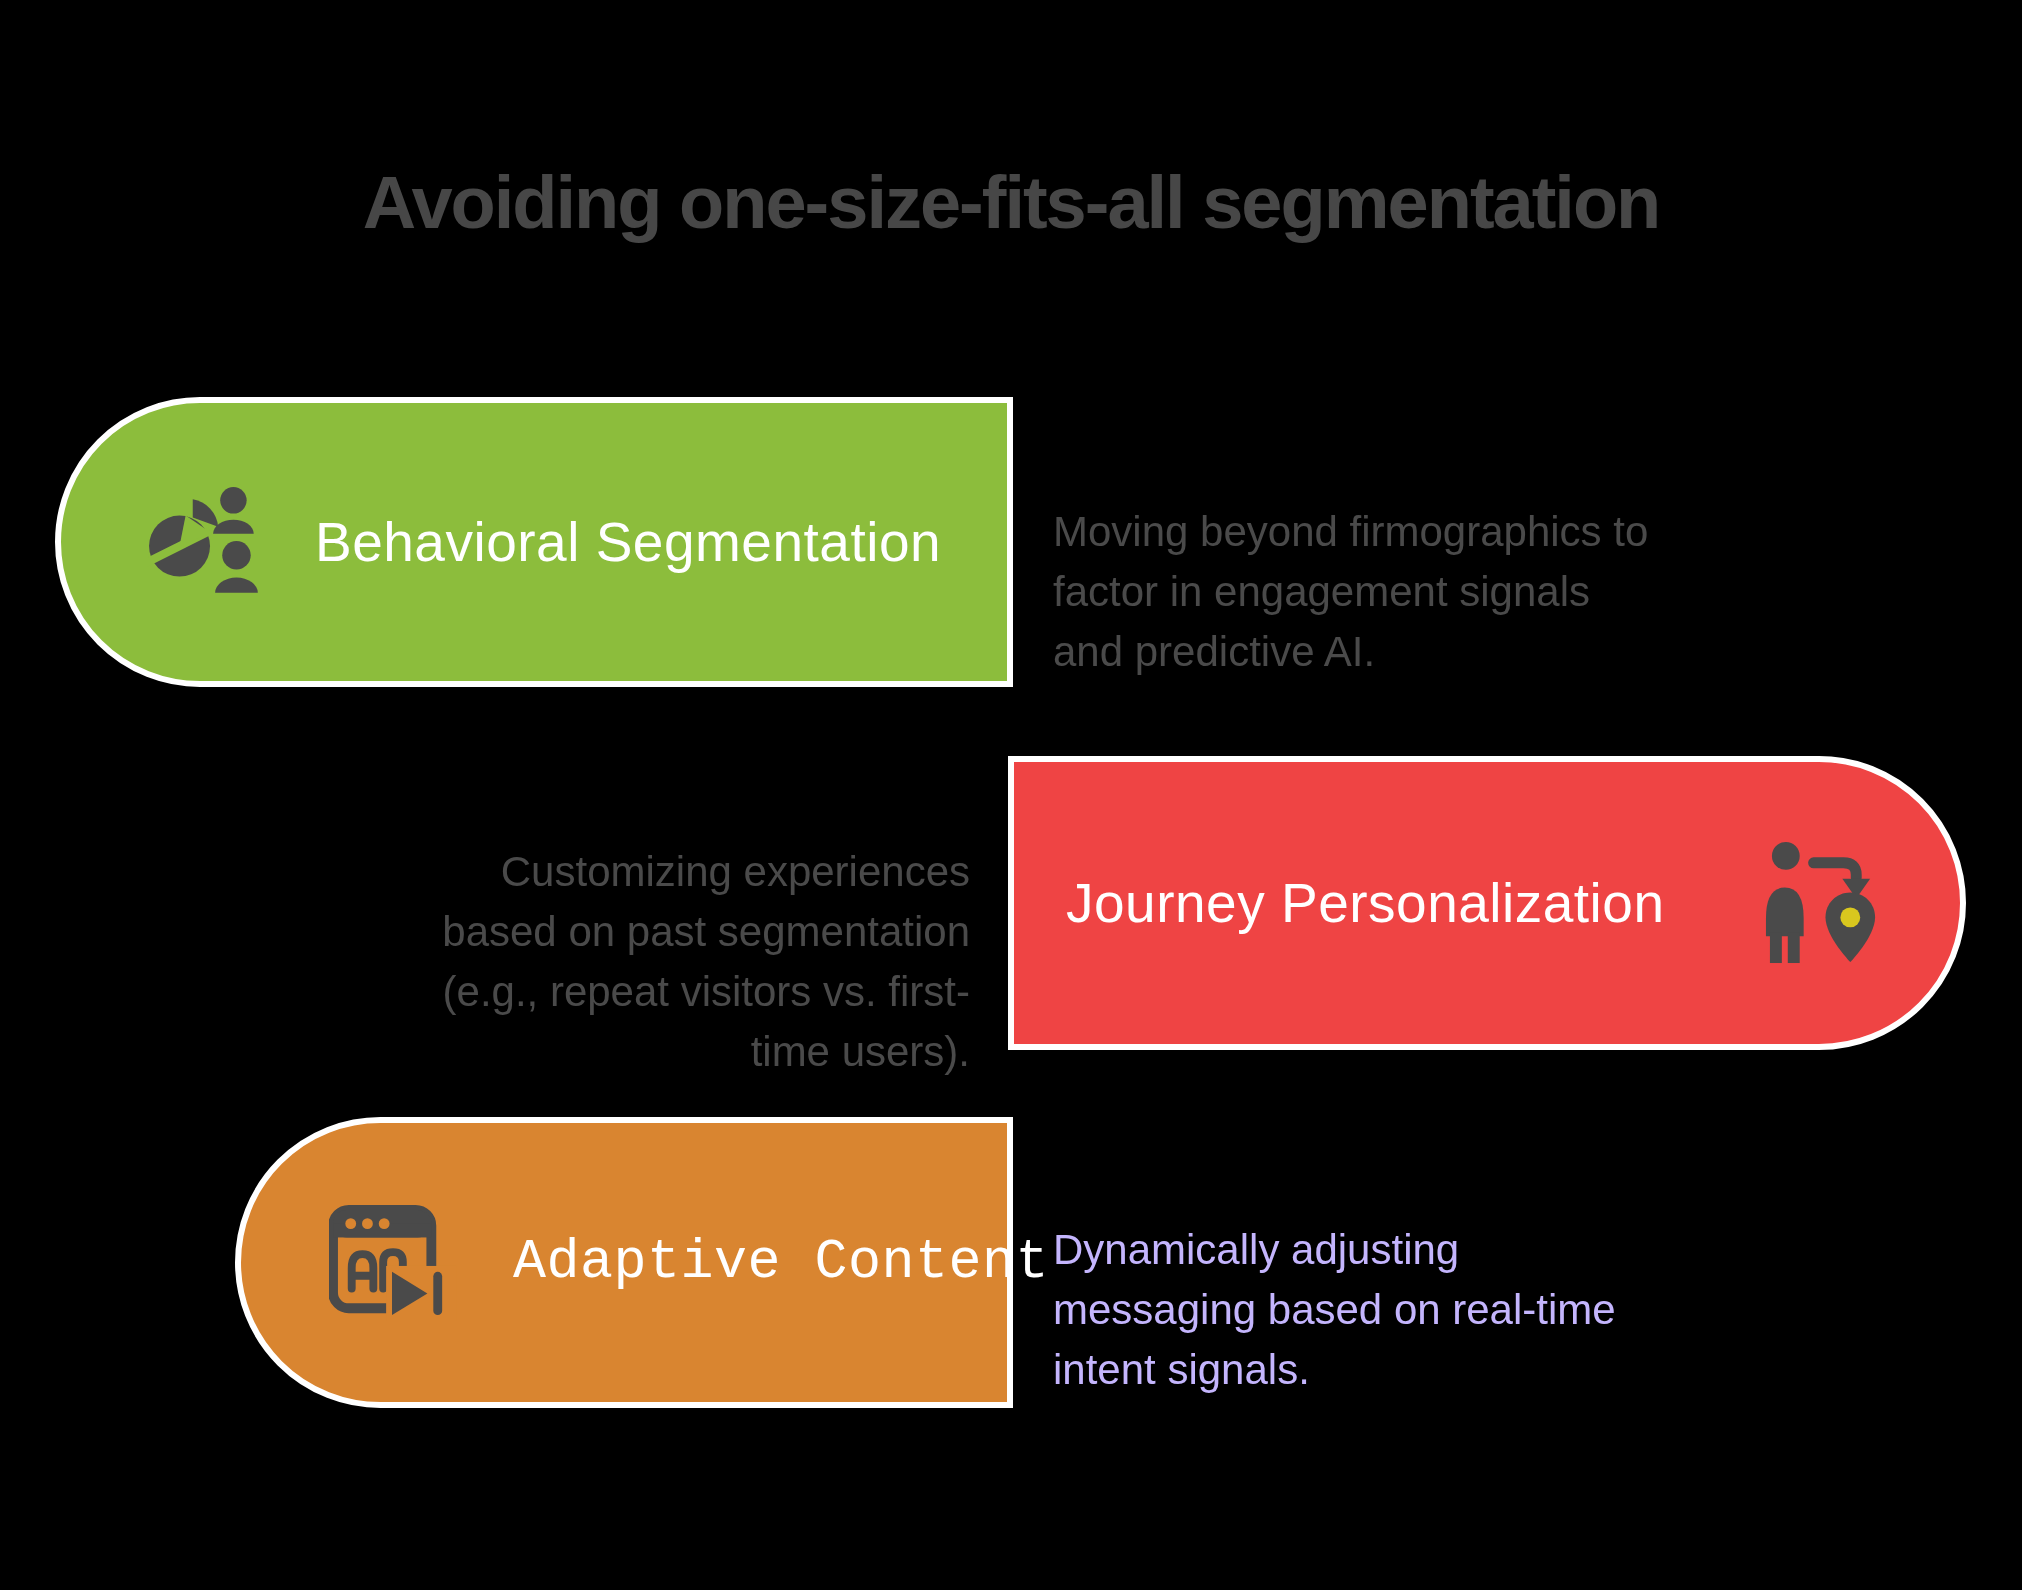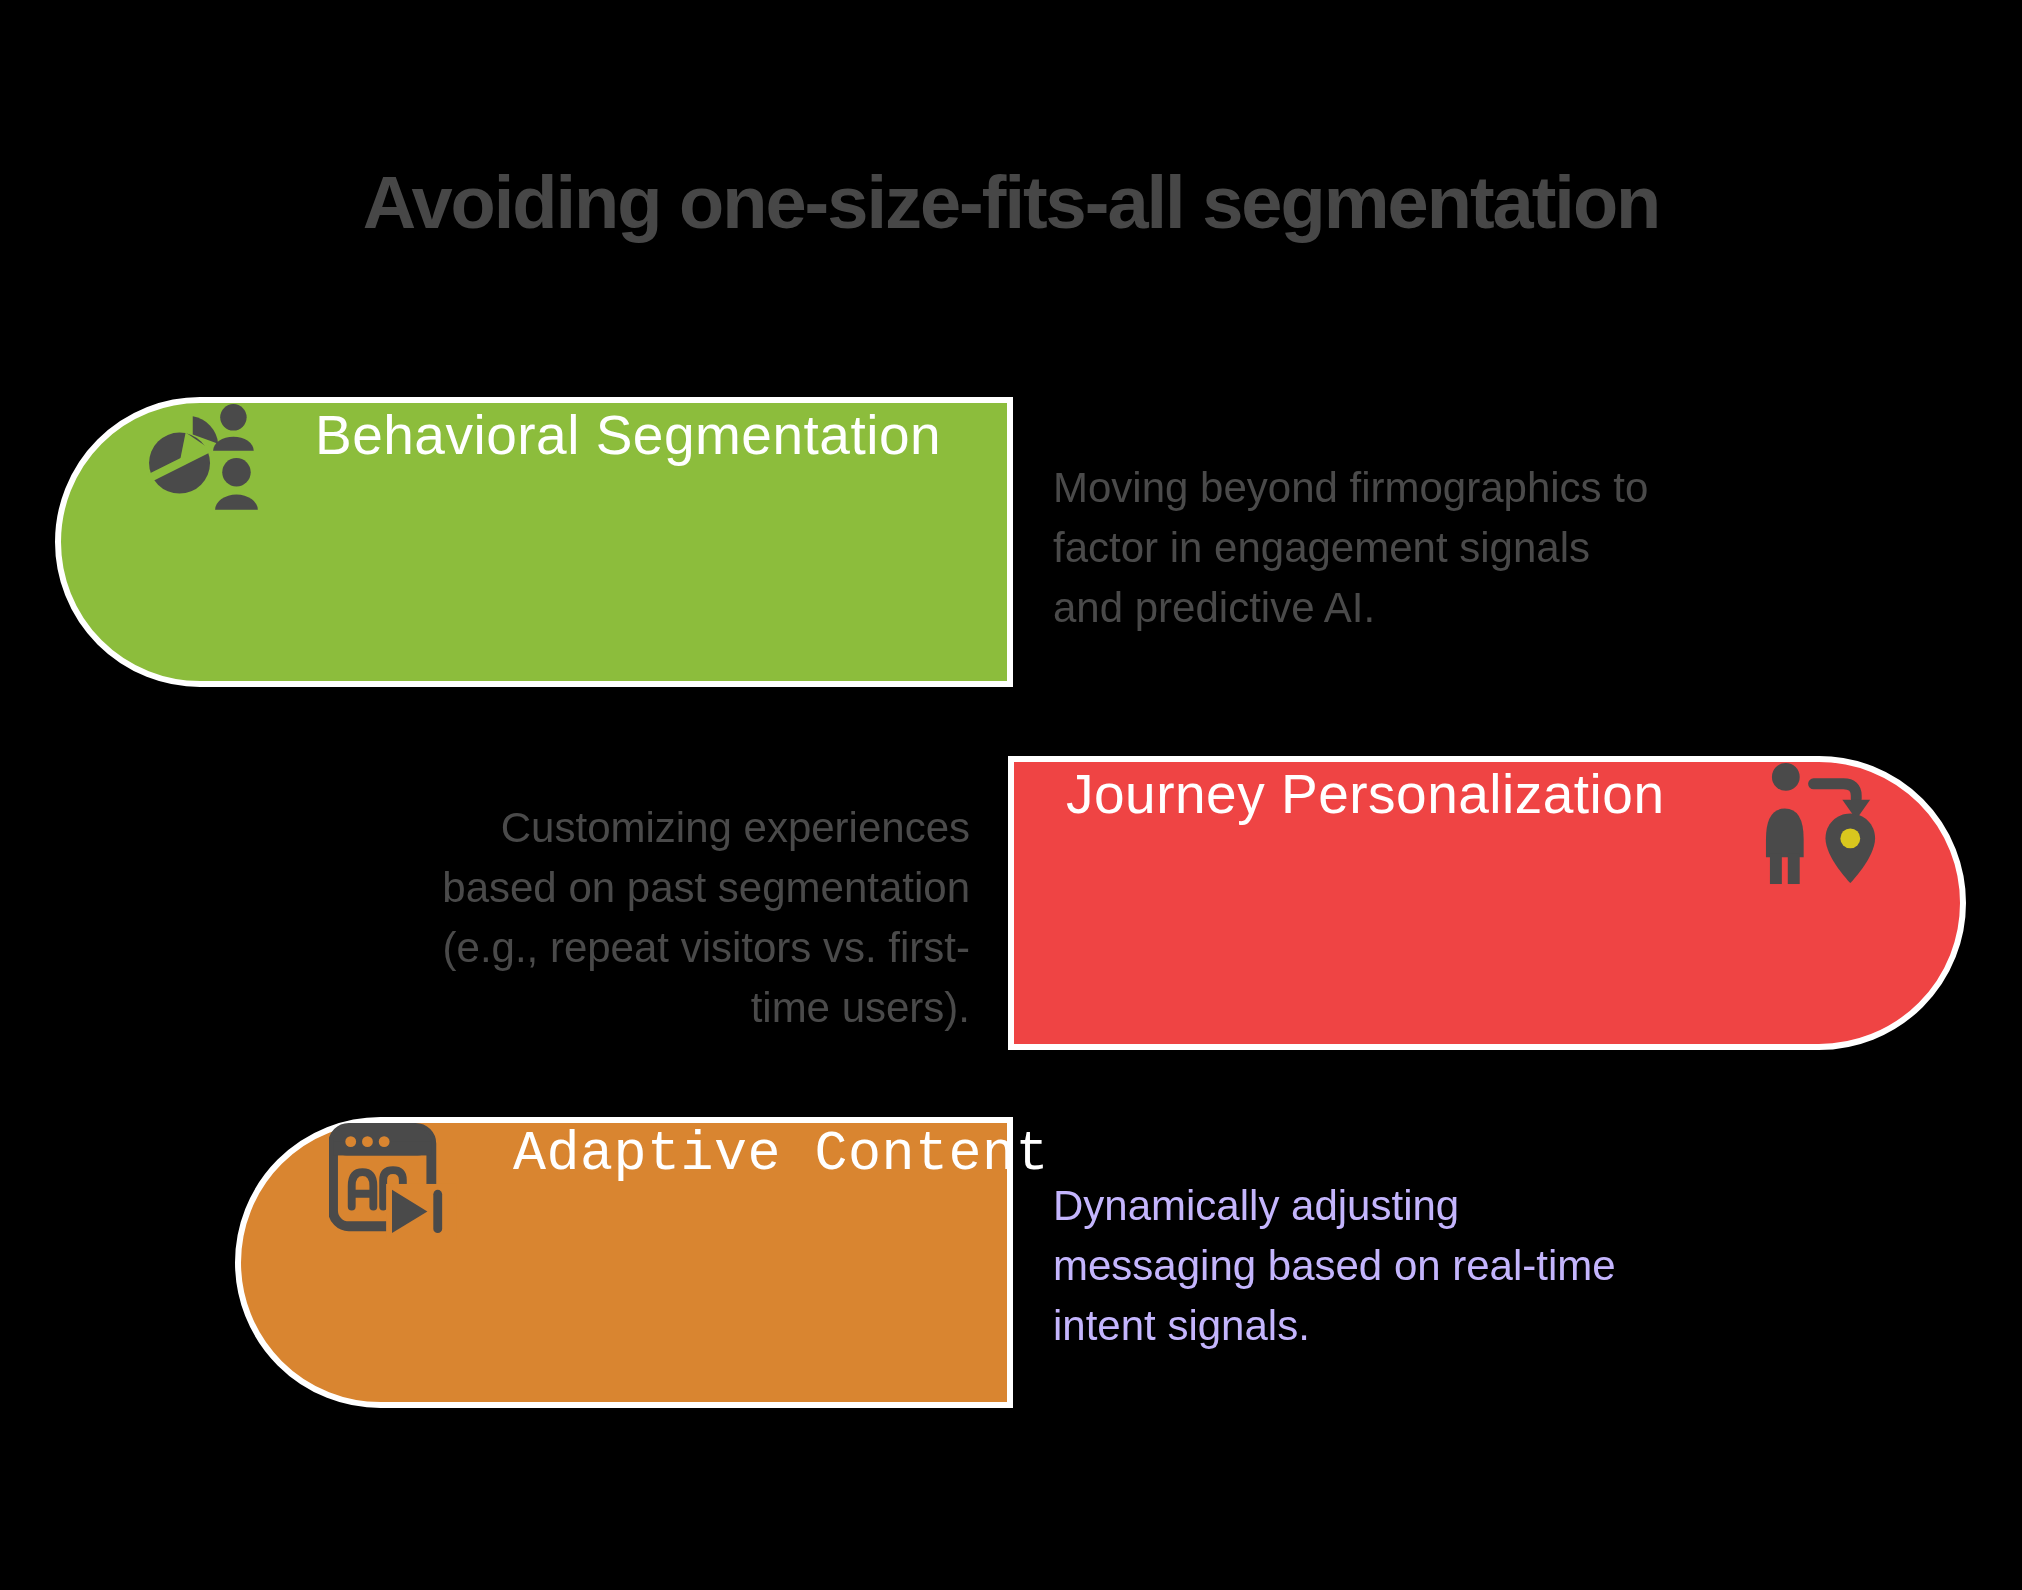--- a/index.html
+++ b/index.html
@@ -17,20 +17,21 @@
     left: 0;
     width: 100%;
     text-align: center;
     font-size: 74px;
     font-weight: bold;
     letter-spacing: -2px;
   }
   .card {
     position: absolute;
     display: flex;
+    align-items: center;
     box-sizing: border-box;
     border: 6px solid #15803d;
   }
   .card-label {
     font-size: 55px;
     color: #FFFFFF;
     white-space: nowrap;
     letter-spacing: 0.5px;
   }
   .card1 {
@@ -51,20 +52,21 @@
   }
   .icon { flex-shrink: 0; }
   .icon1 { width: 122px; height: 112px; }
   .icon2 { width: 124px; height: 124px; }
   .icon3 { width: 128px; height: 116px; }
   .desc {
     position: absolute;
     font-size: 42px;
     line-height: 60px;
     white-space: pre-line;
+    margin-top: 44px;
   }
   .desc1 { left: 1053px; top: 458px; }
   .desc2 { right: 1052px; top: 798px; text-align: right; }
   .desc3 { left: 1053px; top: 1176px; }
 </style>
 </head>
 <body>
 
 <div class="canvas">
 

